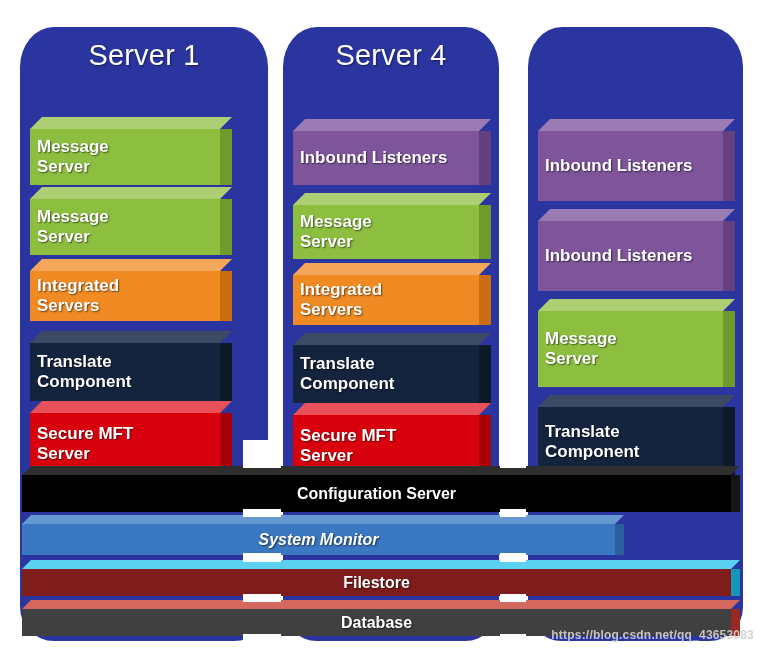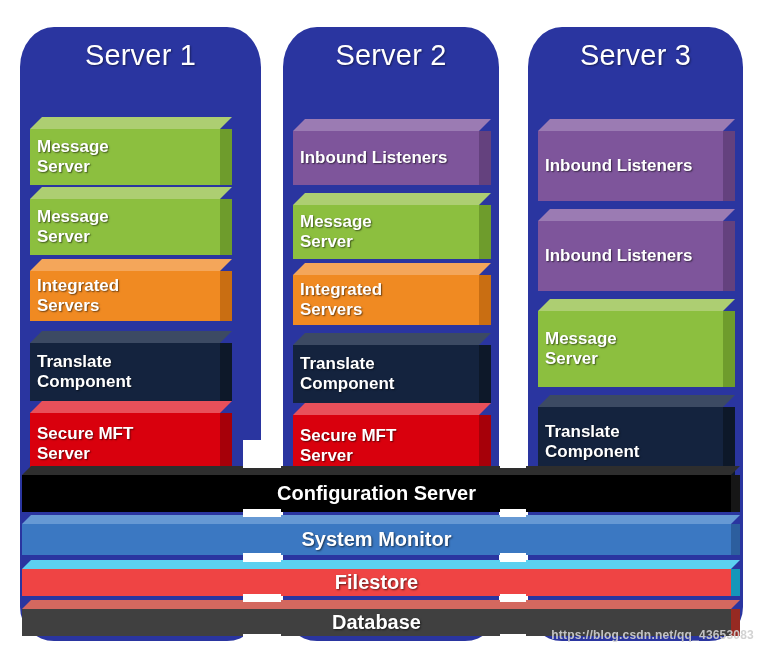--- a/index.html
+++ b/index.html
@@ -105,21 +105,21 @@
   }
   .bar3d .bar-side {
     position: absolute;
     right: 0;
     top: 9px;
     bottom: 0;
     width: 9px;
   }
   .bar3d .bar-label {
     color: #ffffff;
-    font-size: 20px;
+    font-size: 16px;
     font-weight: 700;
     text-shadow: 1px 1px 2px rgba(0,0,0,0.6);
     white-space: nowrap;
   }
 
   
   .gap-notch {
     position: absolute;
     background: #ffffff;
     z-index: 7;
@@ -137,21 +137,21 @@
     white-space: nowrap;
     z-index: 9;
   }
 </style>
 </head>
 <body>
 
 <div id="stage">
 
   <div id="panels-layer">
-      <div class="server-panel" style="left: 20px; top: 27px; width: 241px; height: 614px; background: rgb(42, 53, 160);">
+      <div class="server-panel" style="left: 20px; top: 27px; width: 220px; height: 614px; background: rgb(42, 53, 160); padding-left: 28px;">
         <div class="server-title">Server 1</div>
         <div class="box3d" style="left: 10px; top: 90px; width: 202px; height: 68px;">
           <div class="face-top" style="background: rgb(173, 206, 114); clip-path: polygon(12px 0px, 100% 0px, calc(100% - 12px) 100%, 0px 100%);"></div>
           <div class="face-side" style="background: rgb(110, 156, 44); clip-path: polygon(0px 0px, 100% -12px, 100% 100%, 0px 100%);"></div>
           <div class="face-front" style="background: rgb(140, 191, 63);">
             <div class="label">Message
 Server</div>
           </div>
         </div>
         <div class="box3d" style="left: 10px; top: 160px; width: 202px; height: 68px;">
@@ -181,21 +181,21 @@
         <div class="box3d" style="left: 10px; top: 374px; width: 202px; height: 74px;">
           <div class="face-top" style="background: rgb(232, 80, 90); clip-path: polygon(12px 0px, 100% 0px, calc(100% - 12px) 100%, 0px 100%);"></div>
           <div class="face-side" style="background: rgb(166, 0, 9); clip-path: polygon(0px 0px, 100% -12px, 100% 100%, 0px 100%);"></div>
           <div class="face-front" style="background: rgb(217, 0, 13);">
             <div class="label">Secure MFT
 Server</div>
           </div>
         </div>
       </div>
       <div class="server-panel" style="left: 283px; top: 27px; width: 216px; height: 614px; background: rgb(42, 53, 160);">
-        <div class="server-title">Server 2</div>
+        <div class="server-title">Server 4</div>
         <div class="box3d" style="left: 10px; top: 92px; width: 198px; height: 66px;">
           <div class="face-top" style="background: rgb(155, 123, 179); clip-path: polygon(12px 0px, 100% 0px, calc(100% - 12px) 100%, 0px 100%);"></div>
           <div class="face-side" style="background: rgb(100, 65, 126); clip-path: polygon(0px 0px, 100% -12px, 100% 100%, 0px 100%);"></div>
           <div class="face-front" style="background: rgb(126, 85, 155);">
             <div class="label">Inbound Listeners</div>
           </div>
         </div>
         <div class="box3d" style="left: 10px; top: 166px; width: 198px; height: 66px;">
           <div class="face-top" style="background: rgb(173, 206, 114); clip-path: polygon(12px 0px, 100% 0px, calc(100% - 12px) 100%, 0px 100%);"></div>
           <div class="face-side" style="background: rgb(110, 156, 44); clip-path: polygon(0px 0px, 100% -12px, 100% 100%, 0px 100%);"></div>
@@ -223,21 +223,20 @@
         <div class="box3d" style="left: 10px; top: 376px; width: 198px; height: 74px;">
           <div class="face-top" style="background: rgb(232, 80, 90); clip-path: polygon(12px 0px, 100% 0px, calc(100% - 12px) 100%, 0px 100%);"></div>
           <div class="face-side" style="background: rgb(166, 0, 9); clip-path: polygon(0px 0px, 100% -12px, 100% 100%, 0px 100%);"></div>
           <div class="face-front" style="background: rgb(217, 0, 13);">
             <div class="label">Secure MFT
 Server</div>
           </div>
         </div>
       </div>
       <div class="server-panel" style="left: 528px; top: 27px; width: 215px; height: 614px; background: rgb(42, 53, 160);">
-        <div class="server-title">Server 3</div>
         <div class="box3d" style="left: 10px; top: 92px; width: 197px; height: 82px;">
           <div class="face-top" style="background: rgb(155, 123, 179); clip-path: polygon(12px 0px, 100% 0px, calc(100% - 12px) 100%, 0px 100%);"></div>
           <div class="face-side" style="background: rgb(100, 65, 126); clip-path: polygon(0px 0px, 100% -12px, 100% 100%, 0px 100%);"></div>
           <div class="face-front" style="background: rgb(126, 85, 155);">
             <div class="label">Inbound Listeners</div>
           </div>
         </div>
         <div class="box3d" style="left: 10px; top: 182px; width: 197px; height: 82px;">
           <div class="face-top" style="background: rgb(155, 123, 179); clip-path: polygon(12px 0px, 100% 0px, calc(100% - 12px) 100%, 0px 100%);"></div>
           <div class="face-side" style="background: rgb(100, 65, 126); clip-path: polygon(0px 0px, 100% -12px, 100% 100%, 0px 100%);"></div>
@@ -265,31 +264,31 @@
     </div>
 
   <div id="bars-layer">
       <div class="bar3d" style="left: 22px; top: 466px; width: 718px; height: 46px;">
         <div class="bar-top" style="background: rgb(46, 46, 46); clip-path: polygon(9px 0px, 100% 0px, calc(100% - 9px) 100%, 0px 100%);"></div>
         <div class="bar-side" style="background: rgb(22, 22, 22); clip-path: polygon(0px 0px, 100% -9px, 100% 100%, 0px 100%);"></div>
         <div class="bar-front" style="background: rgb(0, 0, 0);">
           <div class="bar-label">Configuration Server</div>
         </div>
       </div>
-      <div class="bar3d" style="left: 22px; top: 515px; width: 718px; height: 40px;">
+      <div class="bar3d" style="left: 22px; top: 515px; width: 602px; height: 40px; font-style: italic;">
         <div class="bar-top" style="background: rgb(102, 153, 212); clip-path: polygon(9px 0px, 100% 0px, calc(100% - 9px) 100%, 0px 100%);"></div>
         <div class="bar-side" style="background: rgb(44, 94, 158); clip-path: polygon(0px 0px, 100% -9px, 100% 100%, 0px 100%);"></div>
         <div class="bar-front" style="background: rgb(59, 120, 194);">
           <div class="bar-label">System Monitor</div>
         </div>
       </div>
       <div class="bar3d" style="left: 22px; top: 560px; width: 718px; height: 36px;">
         <div class="bar-top" style="background: rgb(92, 208, 240); clip-path: polygon(9px 0px, 100% 0px, calc(100% - 9px) 100%, 0px 100%);"></div>
         <div class="bar-side" style="background: rgb(21, 150, 186); clip-path: polygon(0px 0px, 100% -9px, 100% 100%, 0px 100%);"></div>
-        <div class="bar-front" style="background: #ef4444;">
+        <div class="bar-front" style="background: #7f1d1d;">
           <div class="bar-label">Filestore</div>
         </div>
       </div>
       <div class="bar3d" style="left: 22px; top: 600px; width: 718px; height: 36px;">
         <div class="bar-top" style="background: rgb(212, 104, 95); clip-path: polygon(9px 0px, 100% 0px, calc(100% - 9px) 100%, 0px 100%);"></div>
         <div class="bar-side" style="background: rgb(150, 42, 34); clip-path: polygon(0px 0px, 100% -9px, 100% 100%, 0px 100%);"></div>
         <div class="bar-front" style="background: #404040;">
           <div class="bar-label">Database</div>
         </div>
       </div>

